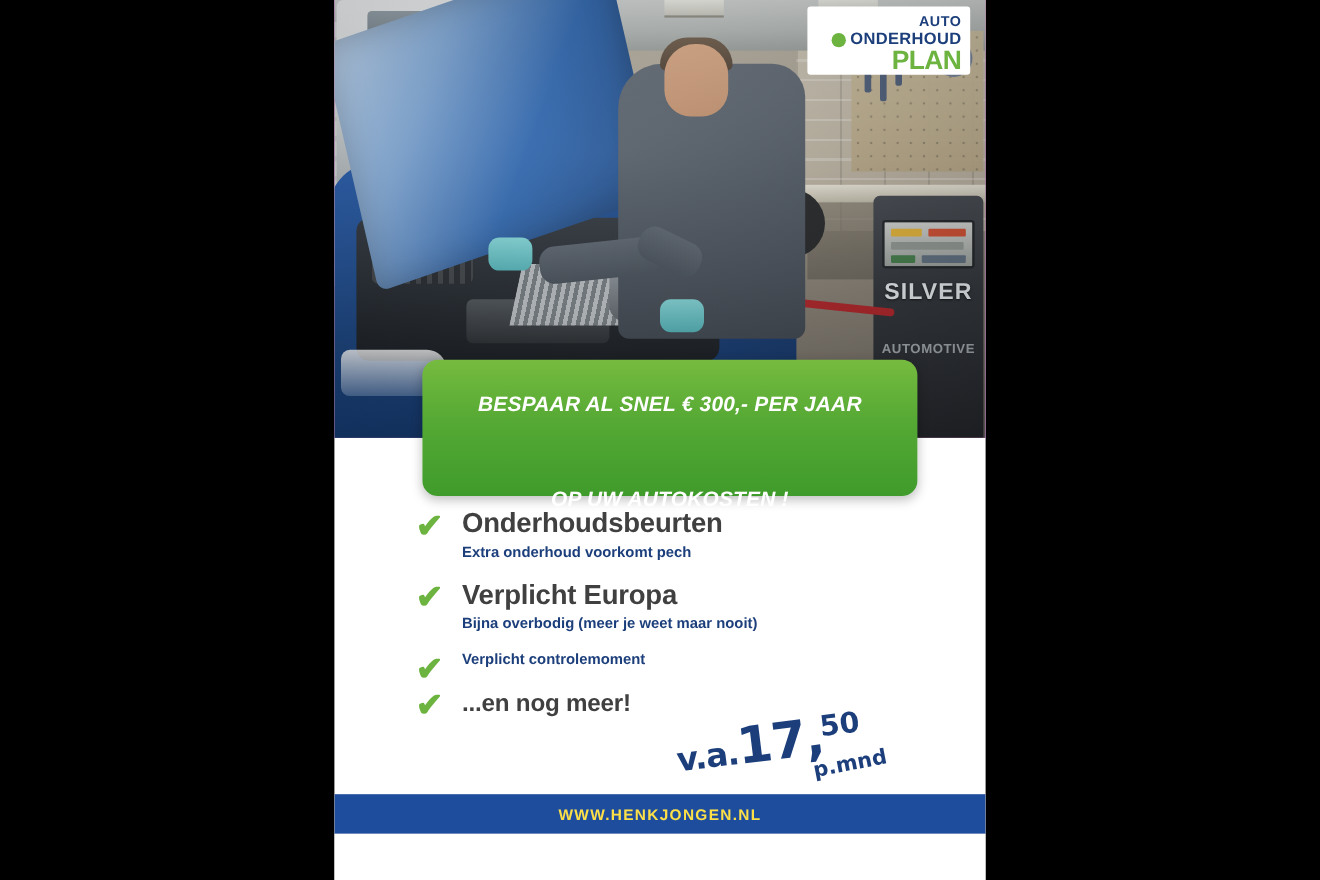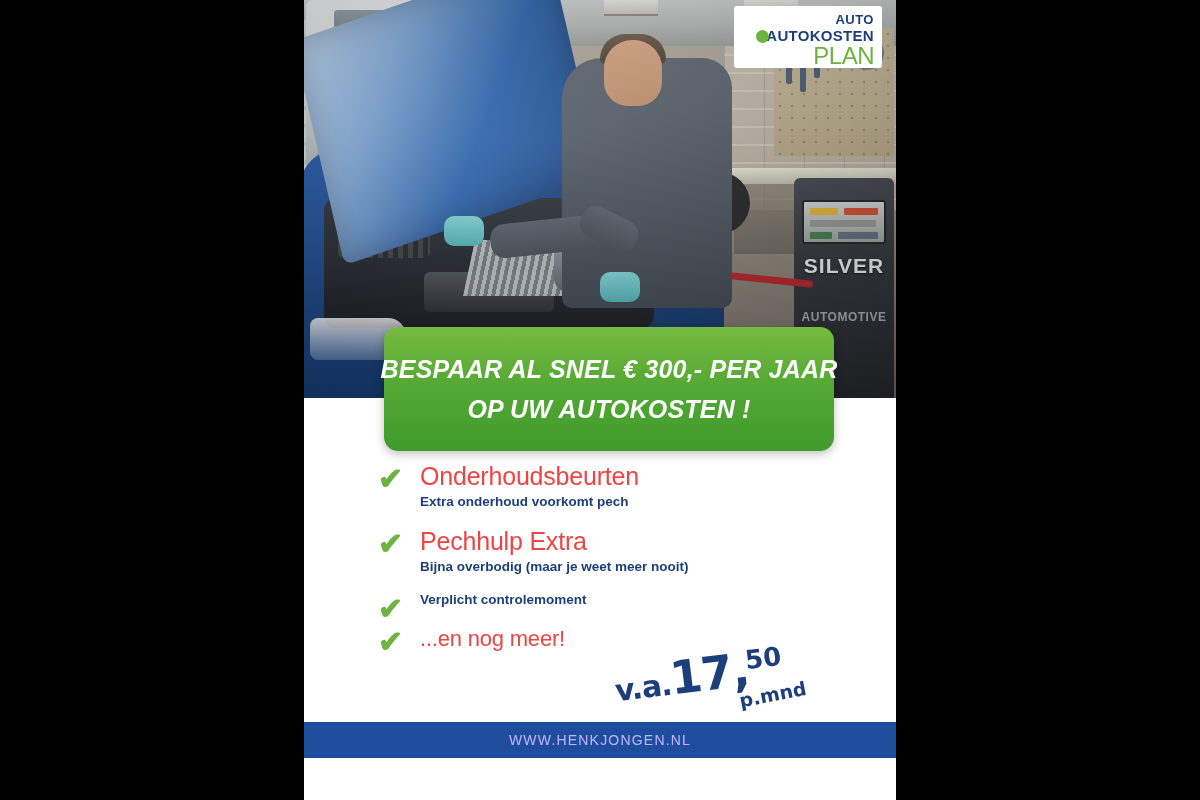--- a/index.html
+++ b/index.html
@@ -201,52 +201,53 @@
   }
   .logo-l2 {
     font-size: 15px; font-weight: 700; color: #1c3f7c; letter-spacing: .3px;
     text-align: right; position: relative;
   }
   .logo-dot {
     display: inline-block; width: 13px; height: 13px; border-radius: 50%;
     background: #6cb33f; position: absolute; left: 14px; top: 3px;
   }
   .logo-l3 {
-    font-size: 24px; font-weight: 400; color: #6cb33f; letter-spacing: -.5px;
+    font-size: 24px; font-weight: 700; color: #6cb33f; letter-spacing: -.5px;
     text-align: right; line-height: 24px;
   }
   
   .banner {
     position: absolute; left: 80px; top: 327px; width: 450px; height: 124px;
     background: linear-gradient(180deg,#76bb3f 0%, #55a934 45%, #3f9b2b 100%);
     border-radius: 14px;
     box-shadow: 0 3px 10px rgba(0,0,0,.25);
     display: flex; flex-direction: column;
     align-items: center; justify-content: center;
     padding: 6px 14px;
   }
   .banner div {
     color: #fff;
     font-weight: 700; font-style: italic;
-    font-size: 25px; line-height: 40px;
+    font-size: 19px; line-height: 40px;
     text-align: left;
     letter-spacing: .2px;
     white-space: nowrap;
+    margin-top: 46px;
   }
   
   .features {
     position: absolute; left: 70px; top: 462px; width: 520px;
   }
   .feature { position: relative; margin-bottom: 18px; padding-left: 46px; }
   .check {
     position: absolute; left: 4px; top: 8px;
     color: #6cb33f; font-size: 30px; font-weight: 700; line-height: 18px;
   }
   .f-title {
-    color: #ef4444; font-size: 25px; font-weight: 400;
+    color: #404040; font-size: 25px; font-weight: 700;
     letter-spacing: -.2px; line-height: 28px;
   }
   .f-sub {
     color: #1c3f7c; font-size: 13.5px; font-weight: 700; margin-top: 4px;
   }
   .feature.last .f-title { font-size: 22px; }
   
   .price {
     position: absolute; left: 310px; top: 648px;
     color: #1c3f7c;
@@ -263,21 +264,21 @@
     position: absolute; left: 122px; top: 44px;
     font-size: 19px; transform: rotate(-4deg);
   }
   
   .footer {
     position: absolute; left: 0; bottom: 42px; width: 592px; height: 36px;
     background: #1f4d9e;
     display: flex; align-items: center; justify-content: center;
   }
   .footer span {
-    color: #c4b5fd; font-size: 14px; font-weight: 400; letter-spacing: 1.2px;
+    color: #fde047; font-size: 14px; font-weight: 700; letter-spacing: 1.2px;
   }
   .white-strip {
     position: absolute; left: 0; bottom: 0; width: 592px; height: 42px;
     background: #fff;
   }
 </style>
 </head>
 <body>
 
 <div class="stage">
@@ -340,41 +341,41 @@
       <div class="mech-arm" style="left:272px;top:226px;width:60px;height:32px;transform:rotate(26deg);"></div>
       <div class="glove" style="left:140px;top:216px;"></div>
       <div class="glove" style="left:296px;top:272px;"></div>
 
       <div class="photo-shade"></div>
 
       <div class="logo">
         <div class="logo-l1">AUTO</div>
         <div class="logo-l2">
           <span class="logo-dot"></span>
-          <span>AUTOKOSTEN</span>
+          <span>ONDERHOUD</span>
         </div>
         <div class="logo-l3">PLAN</div>
       </div>
     </div>
 
     <div class="banner">
       <div>BESPAAR AL SNEL € 300,- PER JAAR</div>
       <div>OP UW AUTOKOSTEN !</div>
     </div>
 
     <div class="features">
       <div class="feature">
         <span class="check">✔</span>
         <div class="f-title">Onderhoudsbeurten</div>
         <div class="f-sub">Extra onderhoud voorkomt pech</div>
       </div>
       <div class="feature">
         <span class="check">✔</span>
-        <div class="f-title">Pechhulp Extra</div>
-        <div class="f-sub">Bijna overbodig (maar je weet meer nooit)</div>
+        <div class="f-title">Verplicht Europa</div>
+        <div class="f-sub">Bijna overbodig (meer je weet maar nooit)</div>
       </div>
       <div class="feature">
         <span class="check">✔</span>
         <div class="f-sub">Verplicht controlemoment</div>
       </div>
       <div class="feature last">
         <span class="check">✔</span>
         <div class="f-title">...en nog meer!</div>
       </div>
     </div>

